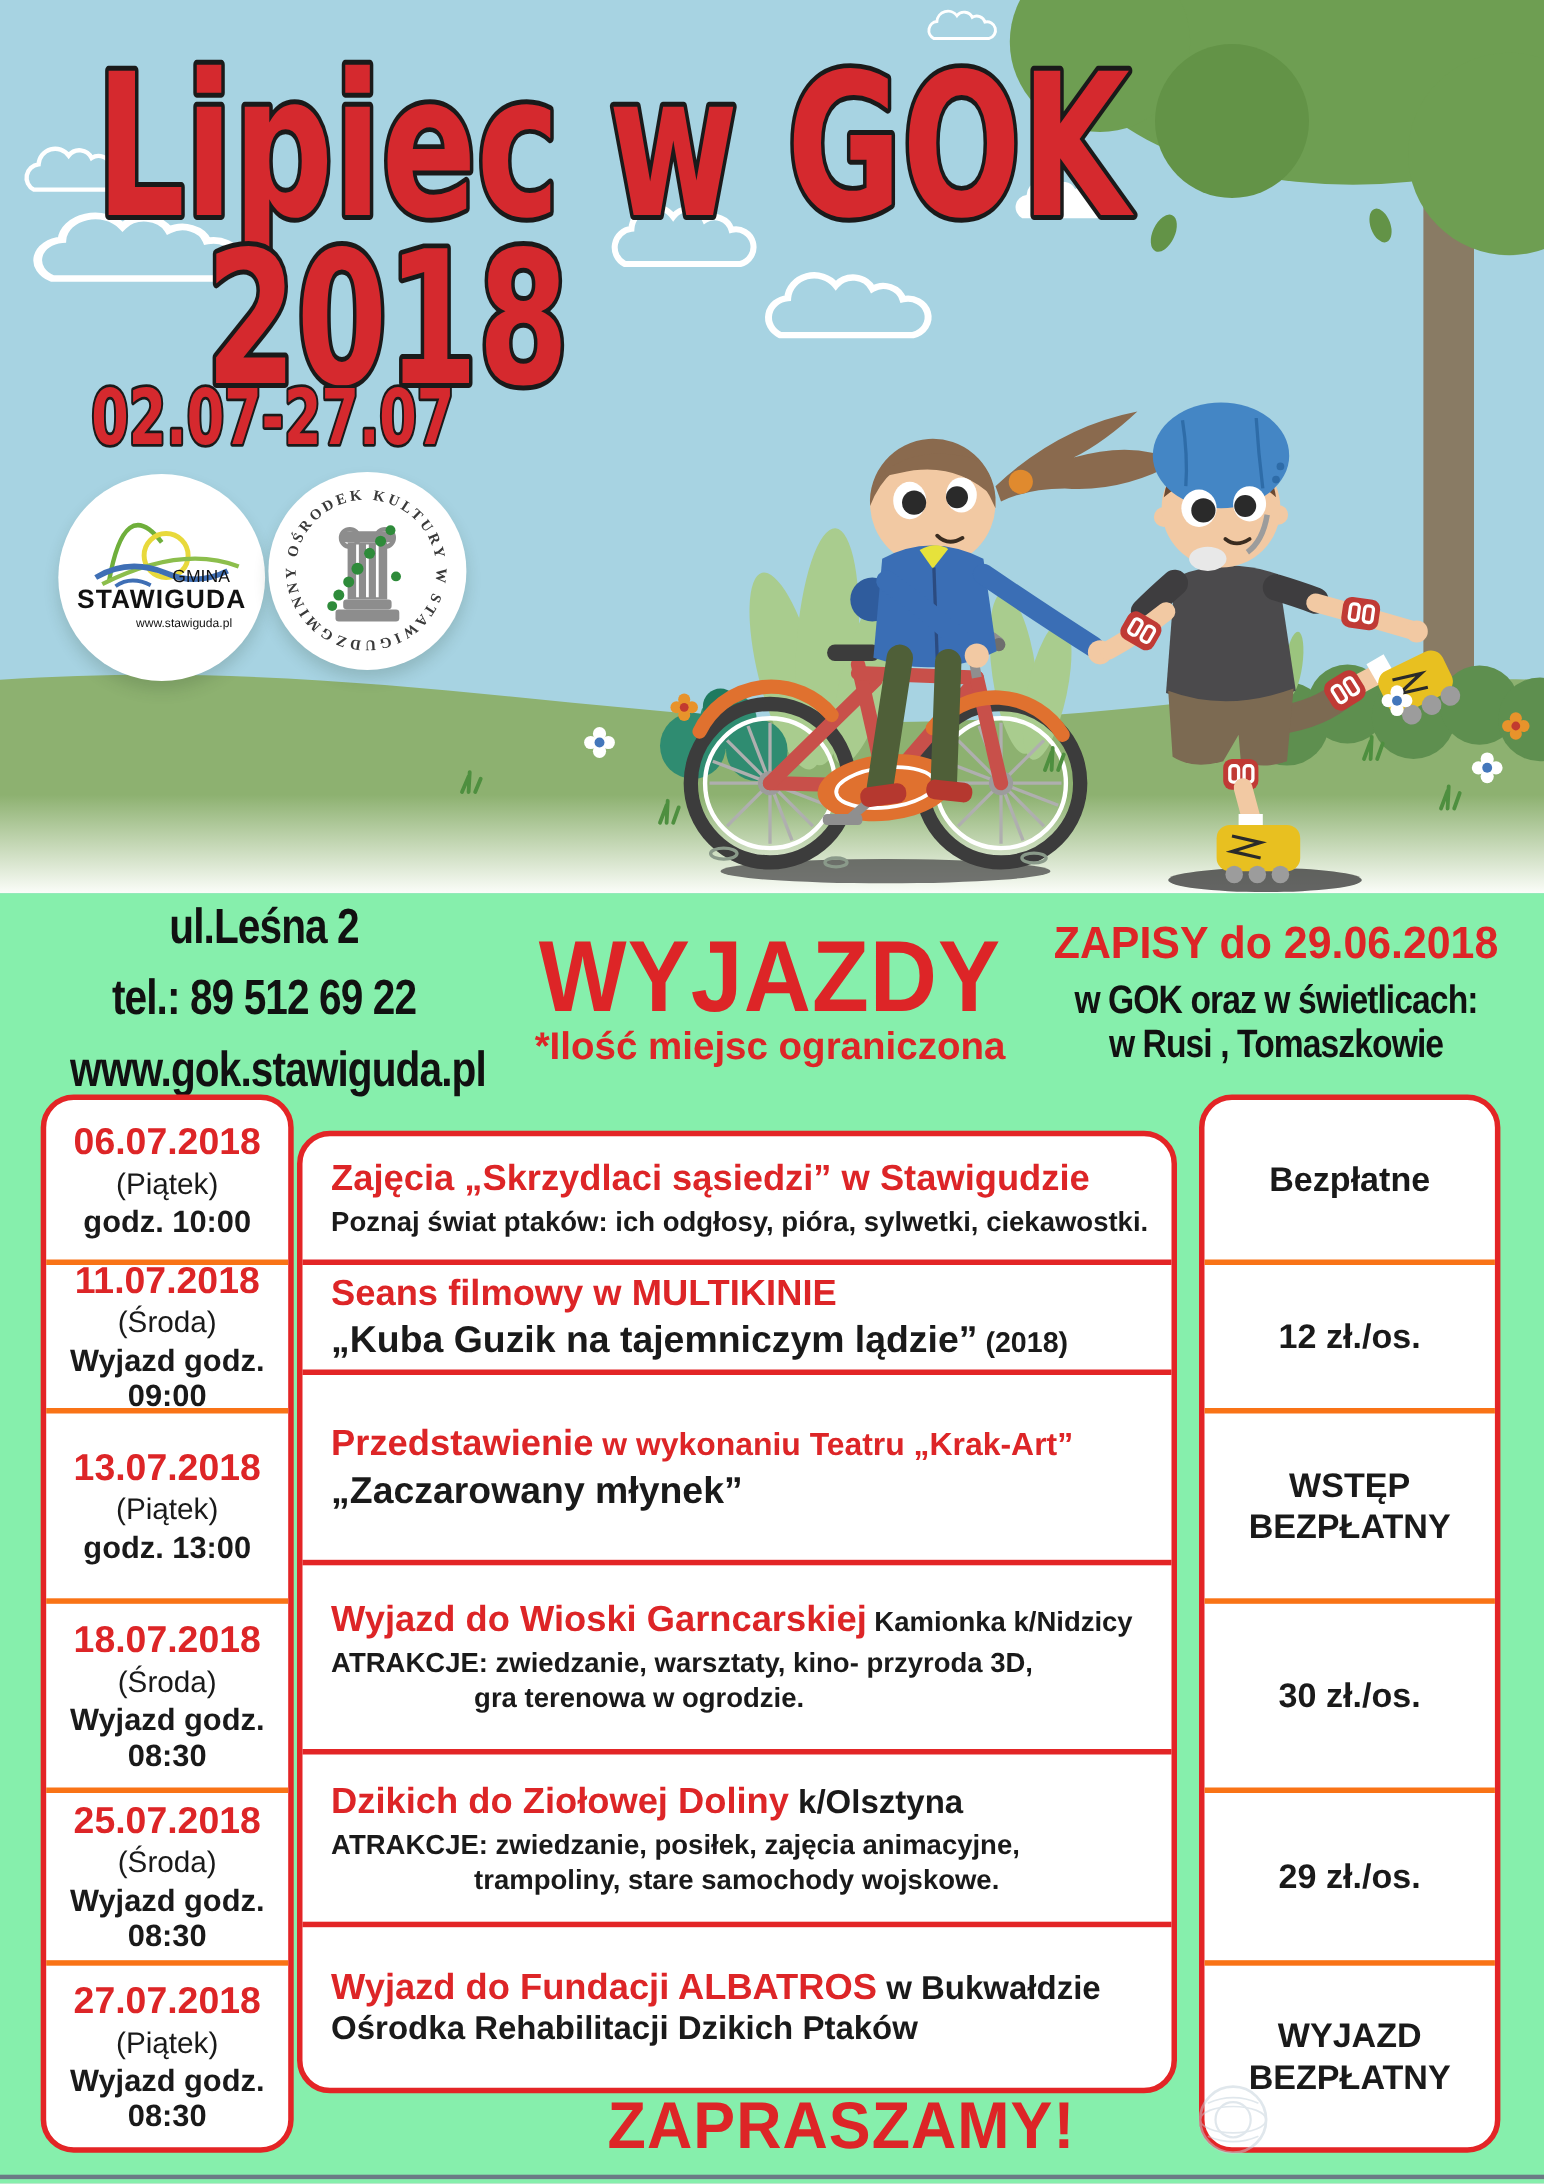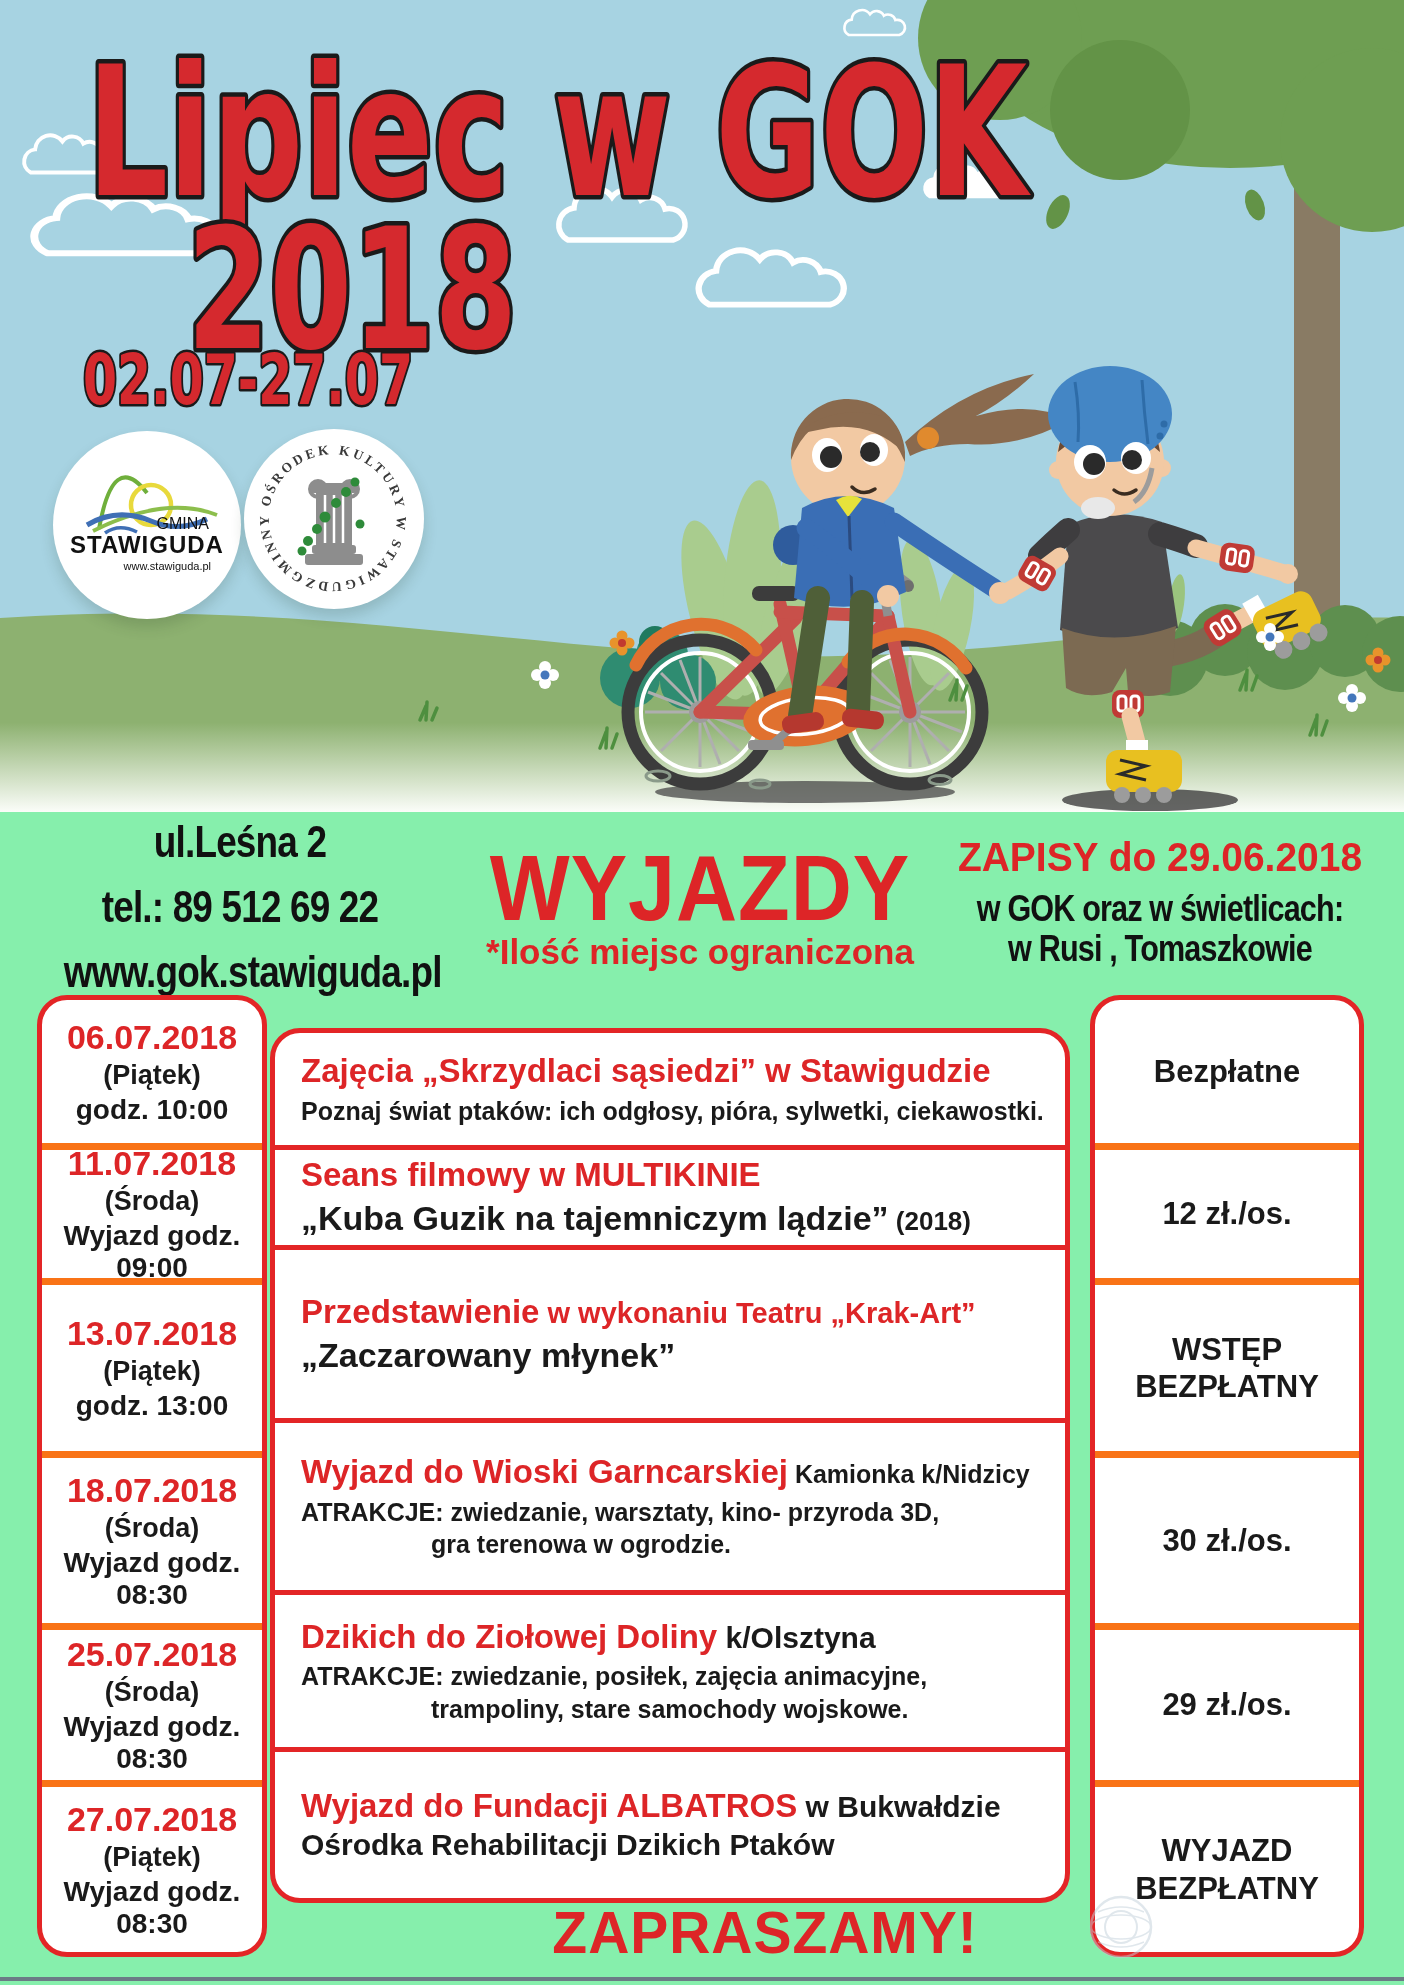--- a/index.html
+++ b/index.html
@@ -27,28 +27,28 @@
   .zapisy-l1{font-weight:bold;font-size:41px;color:#dd2527;transform:scaleX(.95);transform-origin:50% 0;}
   .zapisy-l2,.zapisy-l3{font-weight:bold;font-size:36px;color:#111;line-height:1.12;
     transform:scaleX(.85);transform-origin:50% 0;letter-spacing:-1px;}
   .zapisy-l2{margin-top:8px;}
   
   .tcol{position:absolute;box-sizing:border-box;border:5px solid #e32526;border-radius:30px;background:#fff;
     display:flex;flex-direction:column;}
   .col-date{left:37px;top:995px;width:230px;height:962px;}
   .col-desc{left:270px;top:1028px;width:800px;height:875px;}
   .col-price{left:1090px;top:995px;width:274px;height:962px;}
-  .trow{box-sizing:border-box;border-bottom:7px solid #f97316;display:flex;flex-direction:column;
+  .trow{box-sizing:border-box;border-bottom:5px solid #f97316;display:flex;flex-direction:column;
     align-items:center;justify-content:center;text-align:center;}
   .trow.last{border-bottom:none;flex:1;}
   .drow{box-sizing:border-box;border-bottom:5px solid #e32526;display:flex;flex-direction:column;
     align-items:flex-start;justify-content:center;text-align:left;padding:4px 18px 4px 26px;}
   .drow.last{border-bottom:none;flex:1;}
   .ev-date{font-size:34px;font-weight:bold;color:#dd2527;}
-  .ev-day{font-size:27px;font-weight:700;color:#1a1a1a;margin-top:3px;}
+  .ev-day{font-size:27px;font-weight:400;color:#1a1a1a;margin-top:3px;}
   .ev-time{font-size:28px;font-weight:bold;color:#1a1a1a;margin-top:3px;}
   .t-red{font-size:33px;font-weight:bold;color:#dd2527;}
   .t-red2{font-size:29px;font-weight:bold;color:#dd2527;}
   .t-blk{font-size:30px;font-weight:bold;color:#1a1a1a;}
   .t-blk-sm{font-size:25px;font-weight:bold;color:#1a1a1a;}
   .ev-quote .q{font-size:34px;font-weight:bold;color:#1a1a1a;text-align:center;}
   .ev-quote .q-suffix{font-size:26px;font-weight:600;color:#1a1a1a;text-align:right;}
   .ev-line1{line-height:1.2;}
   .ev-quote{line-height:1.25;margin-top:2px;}
   .ev-sub{font-size:25px;font-weight:bold;color:#1a1a1a;line-height:1.3;margin-top:4px;}

